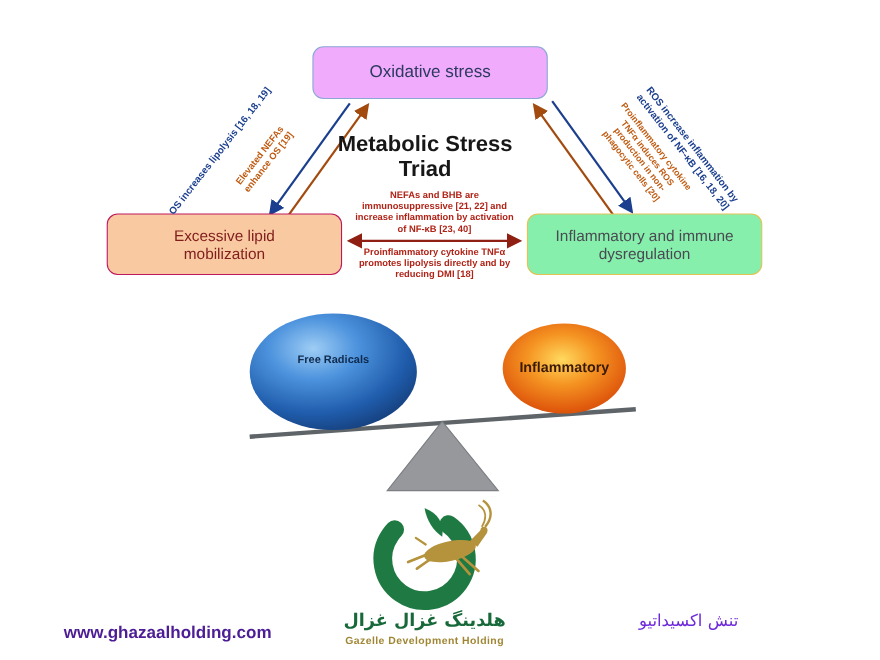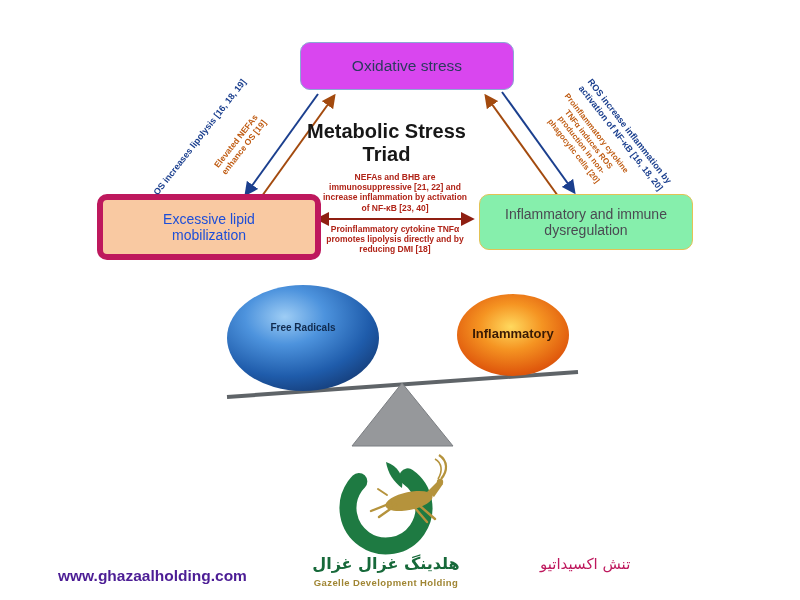--- a/index.html
+++ b/index.html
@@ -6,22 +6,22 @@
   .canvas {
     position:relative; width:800px; height:600px; background:#ffffff;
     font-family:"Liberation Sans", sans-serif; overflow:hidden;
   }
   .art { position:absolute; left:0; top:0; width:800px; height:600px; pointer-events:none; }
 
   .node {
     position:absolute; display:flex; align-items:center; justify-content:center;
     text-align:center; border-radius:10px; line-height:1.15;
   }
-  .node-top   { left:300px; top:42px;  width:212px; height:46px; background:#d946ef; border:1px solid #8aa8d4; color:#2b3a5e; font-size:15.5px; }
-  .node-left  { left:97px;  top:194px; width:212px; height:54px; background:#f9c9a2; border:6px solid #be185d; color:#1d4ed8; font-size:14px; }
+  .node-top   { left:284px; top:42px;  width:212px; height:46px; background:#f0abfc; border:1px solid #8aa8d4; color:#2b3a5e; font-size:15.5px; }
+  .node-left  { left:97px;  top:194px; width:212px; height:54px; background:#f9c9a2; border:1px solid #be185d; color:#7f1d1d; font-size:14px; }
   .node-right { left:479px; top:194px; width:212px; height:54px; background:#86efac; border:1px solid #e3c254; color:#4a4a52; font-size:14px; }
   .node-left span  { display:inline-block; max-width:150px; }
   .node-right span { display:inline-block; max-width:175px; }
 
   .title {
     position:absolute; left:299px; top:120px; width:175px; text-align:center;
     font-size:20px; font-weight:bold; color:#171717; line-height:1.15;
   }
 
   .edge-label { position:absolute; font-weight:bold; text-align:center; line-height:1.2; }
@@ -47,22 +47,22 @@
   }
   .brand-fa {
     position:absolute; left:286px; top:554px; width:200px; text-align:center;
     font-size:16px; font-weight:bold; color:#17693a; font-family:"DejaVu Sans", sans-serif;
   }
   .brand-en {
     position:absolute; left:286px; top:577px; width:200px; text-align:center;
     font-size:9.5px; font-weight:bold; letter-spacing:0.4px; color:#a08634;
   }
   .topic-fa {
-    position:absolute; left:540px; top:555px; width:172px; text-align:left;
-    font-size:15px; color:#be185d; font-family:"DejaVu Sans", sans-serif;
+    position:absolute; left:540px; top:555px; width:172px; text-align:center;
+    font-size:15px; color:#6d28d9; font-family:"DejaVu Sans", sans-serif;
   }
 </style>
 </head>
 <body>
 
 <div class="canvas">
 
   <svg class="art" viewBox="0 0 800 600">
     <defs>
       <marker id="mBlue" viewBox="0 0 10 10" refX="8" refY="5" markerWidth="7" markerHeight="7" orient="auto-start-reverse">

